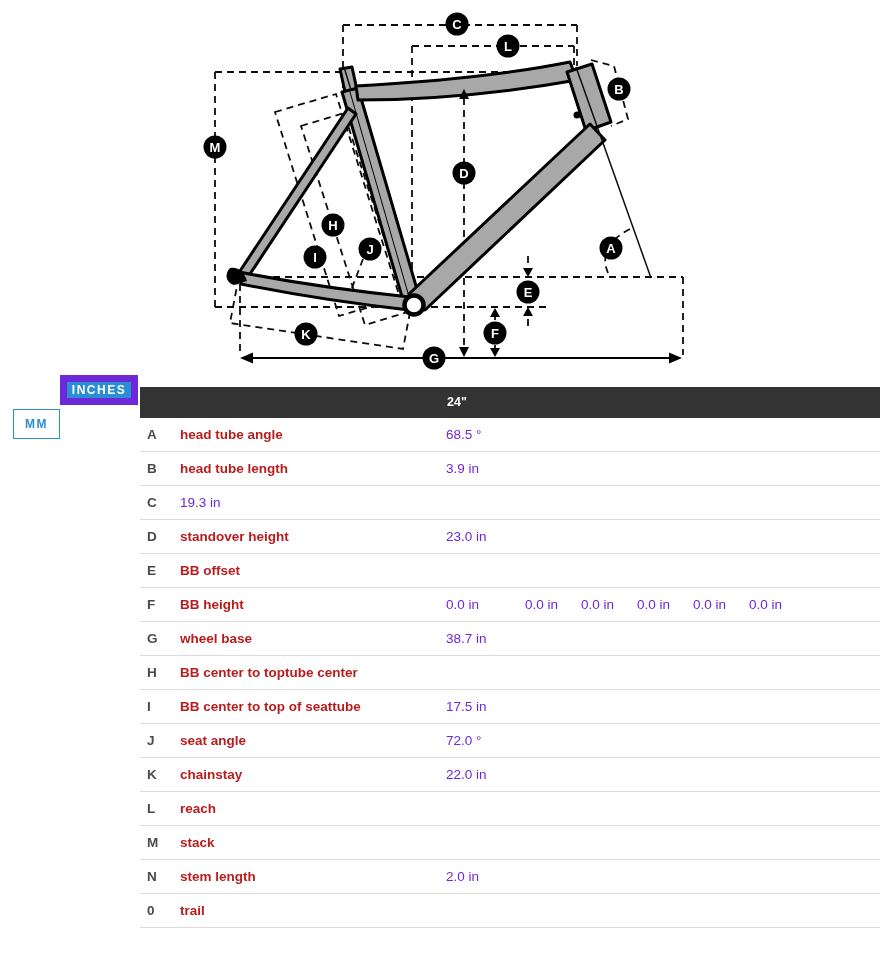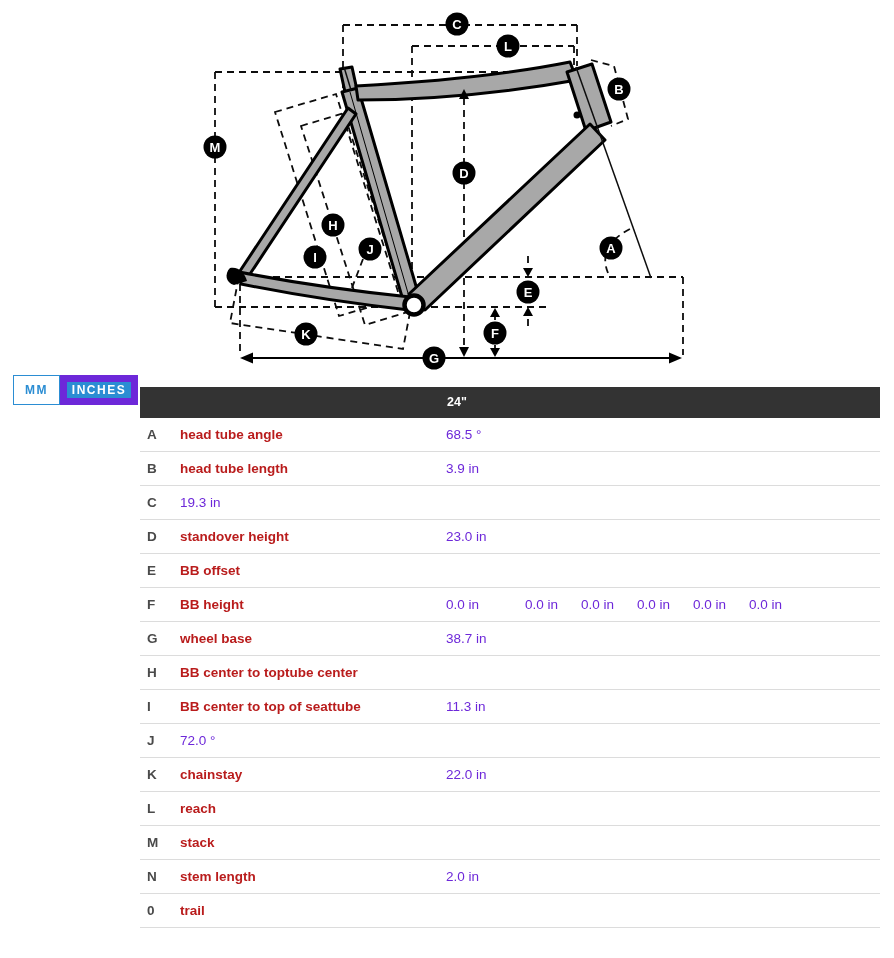--- a/index.html
+++ b/index.html
@@ -12,21 +12,21 @@
   .frame { stroke:#000; stroke-width:3; stroke-linejoin:round; }
   .arrow { fill:#000; stroke:none; }
   .lbl circle { fill:#000; }
   .lbl text { fill:#fff; font-weight:bold; font-size:13px; text-anchor:middle;
               font-family:"Liberation Sans", sans-serif; }
 
   .toggle { position:absolute; top:375px; left:13px; display:flex; }
   .toggle button { height:30px; font-family:"Liberation Sans", sans-serif;
     font-weight:bold; font-size:12px; letter-spacing:1.5px; cursor:pointer;
     box-sizing:border-box; padding:0; }
-  .btn-mm { width:47px; background:#fff; color:#2b8dd3; border:1px solid #2b8dd3; }
+  .btn-mm { width:47px; background:#fff; color:#2b8dd3; border:1px solid #2b8dd3;margin-top:34px; }
   .btn-inches { width:78px; background:#2b8dd3; color:#fff; border:7px solid #6d28d9; }
 
   .geo-table { position:absolute; left:140px; top:387px; width:740px; }
   .thead { height:31px; background:#333; color:#fff; font-weight:bold;
     font-size:12.5px; line-height:31px; }
   .thead .size { margin-left:307px; }
   .trow { display:flex; align-items:center; height:34px; box-sizing:border-box;
     border-bottom:1px solid #dcdcdc; font-size:13.5px; }
   .cell-letter { width:33px; padding-left:7px; font-weight:bold; color:#4a4a4a; flex:none; }
   .cell-name { width:266px; font-weight:bold; color:#b91c1c; flex:none; }
@@ -217,25 +217,26 @@
         </div>
         <div class="trow">
           <span class="cell-letter">H</span>
           <span class="cell-name">BB center to toptube center</span>
           <span class="cell-values"></span>
         </div>
         <div class="trow">
           <span class="cell-letter">I</span>
           <span class="cell-name">BB center to top of seattube</span>
           <span class="cell-values">
-            <span class="val first">11.3 in</span>
+            <span class="val first">17.5 in</span>
           </span>
         </div>
         <div class="trow">
           <span class="cell-letter">J</span>
+          <span class="cell-name">seat angle</span>
           <span class="cell-values">
             <span class="val first">72.0 °</span>
           </span>
         </div>
         <div class="trow">
           <span class="cell-letter">K</span>
           <span class="cell-name">chainstay</span>
           <span class="cell-values">
             <span class="val first">22.0 in</span>
           </span>

